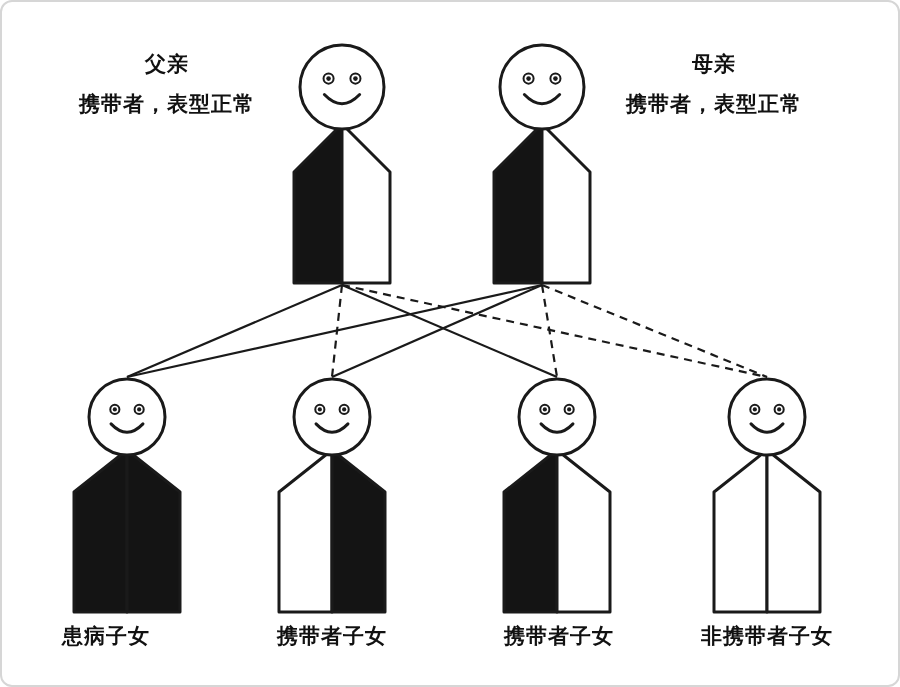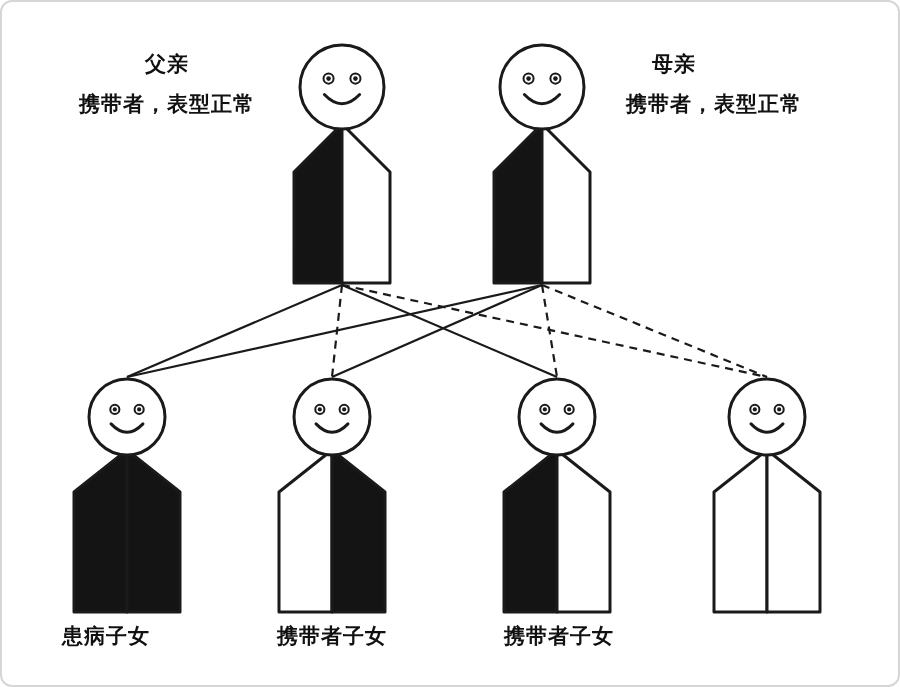--- a/index.html
+++ b/index.html
@@ -97,19 +97,20 @@
         <circle cx="752.84" cy="407.4" r="2.09" fill="#1a1a1a"></circle>
         <circle cx="777.16" cy="407.4" r="4.56" fill="#ffffff" stroke="#1a1a1a" stroke-width="2"></circle>
         <circle cx="777.16" cy="407.4" r="2.09" fill="#1a1a1a"></circle>
         <path d="M 749.04 421.84 Q 765 438.56 780.96 421.84" fill="none" stroke="#1a1a1a" stroke-width="3" stroke-linecap="round"></path>
       </g>
     </svg>
 
   <div class="lbl" style="left:165px; top:48px">父亲</div>
   <div class="lbl" style="left:165px; top:88px">携带者，表型正常</div>
 
-  <div class="lbl" style="left:672px; top:48px">母亲</div>
+  <div class="lbl" style="left:712px; top:48px">母亲</div>
   <div class="lbl" style="left:712px; top:88px">携带者，表型正常</div>
 
   <div class="lbl" style="left:104px; top:620px">患病子女</div>
   <div class="lbl" style="left:330px; top:620px">携带者子女</div>
   <div class="lbl" style="left:557px; top:620px">携带者子女</div>
+  <div class="lbl" style="left:765px; top:620px">非携带者子女</div>
 </div>
 
 </body></html>

